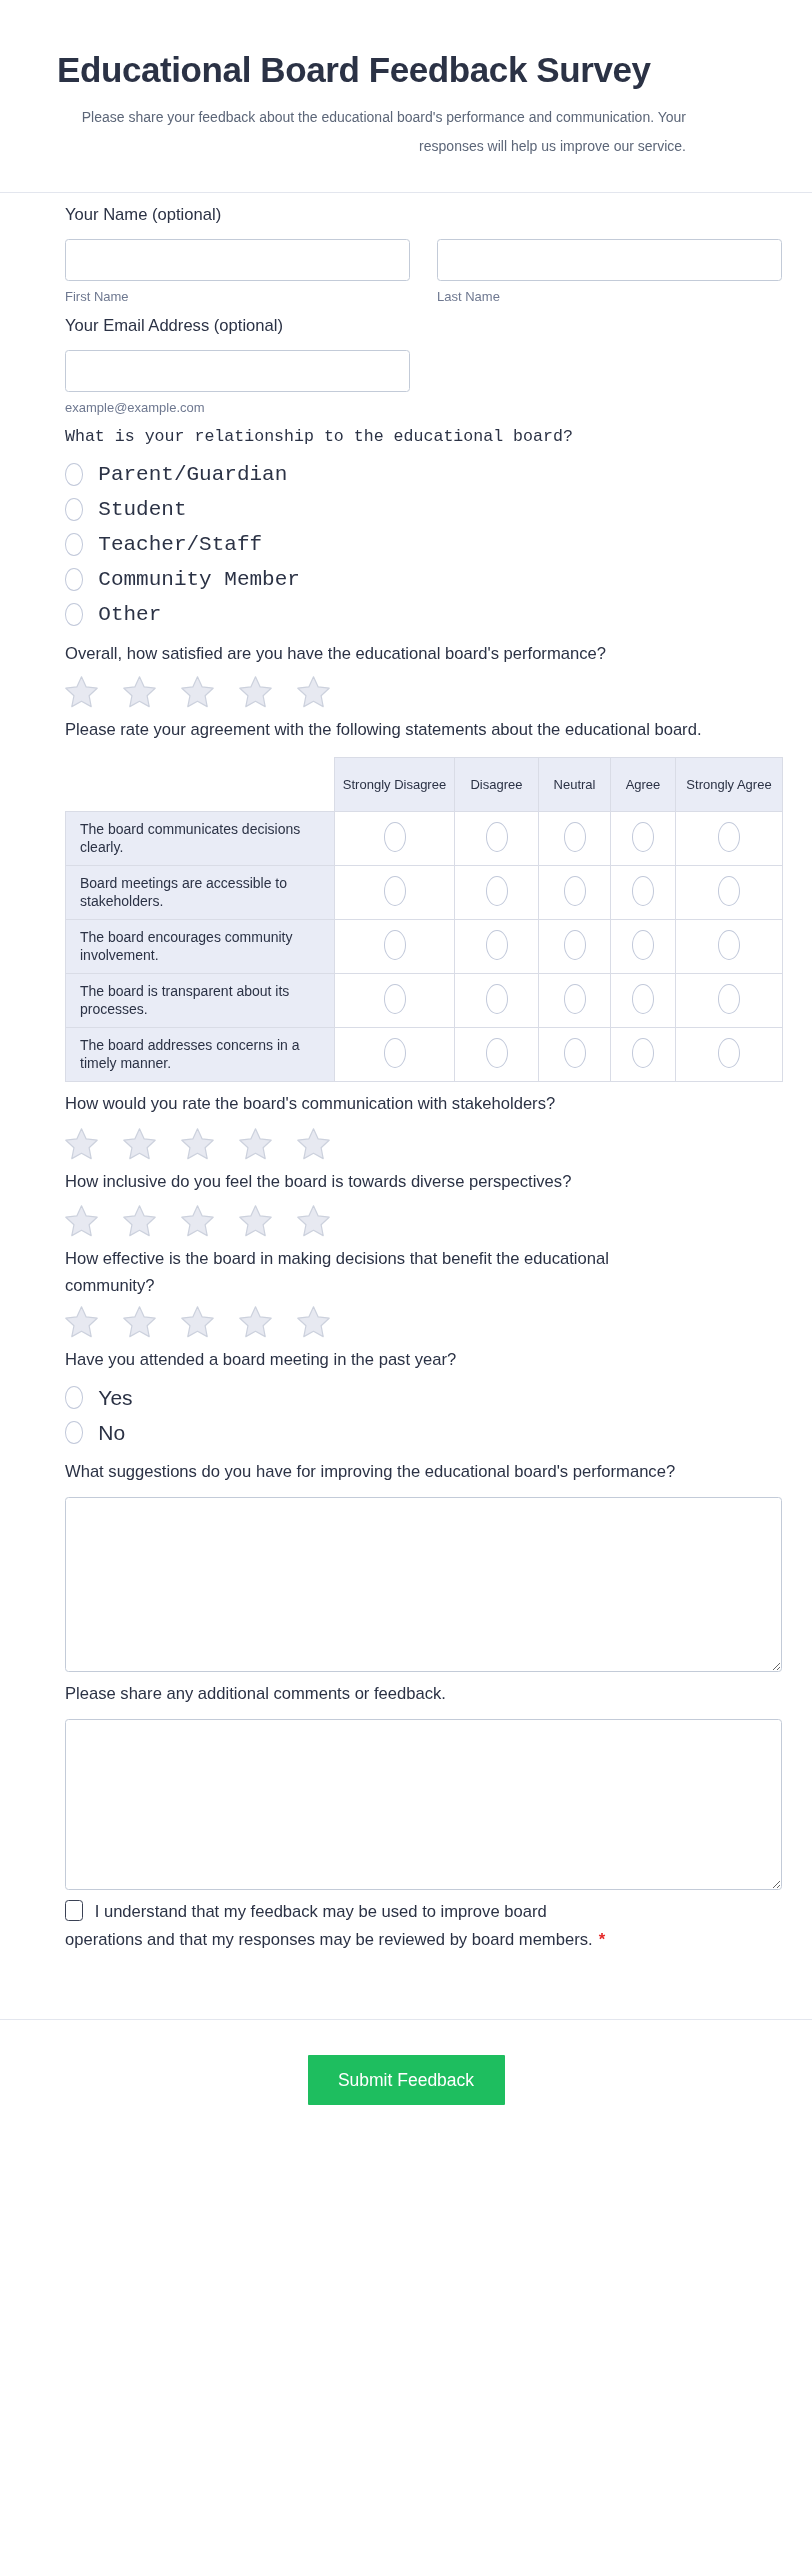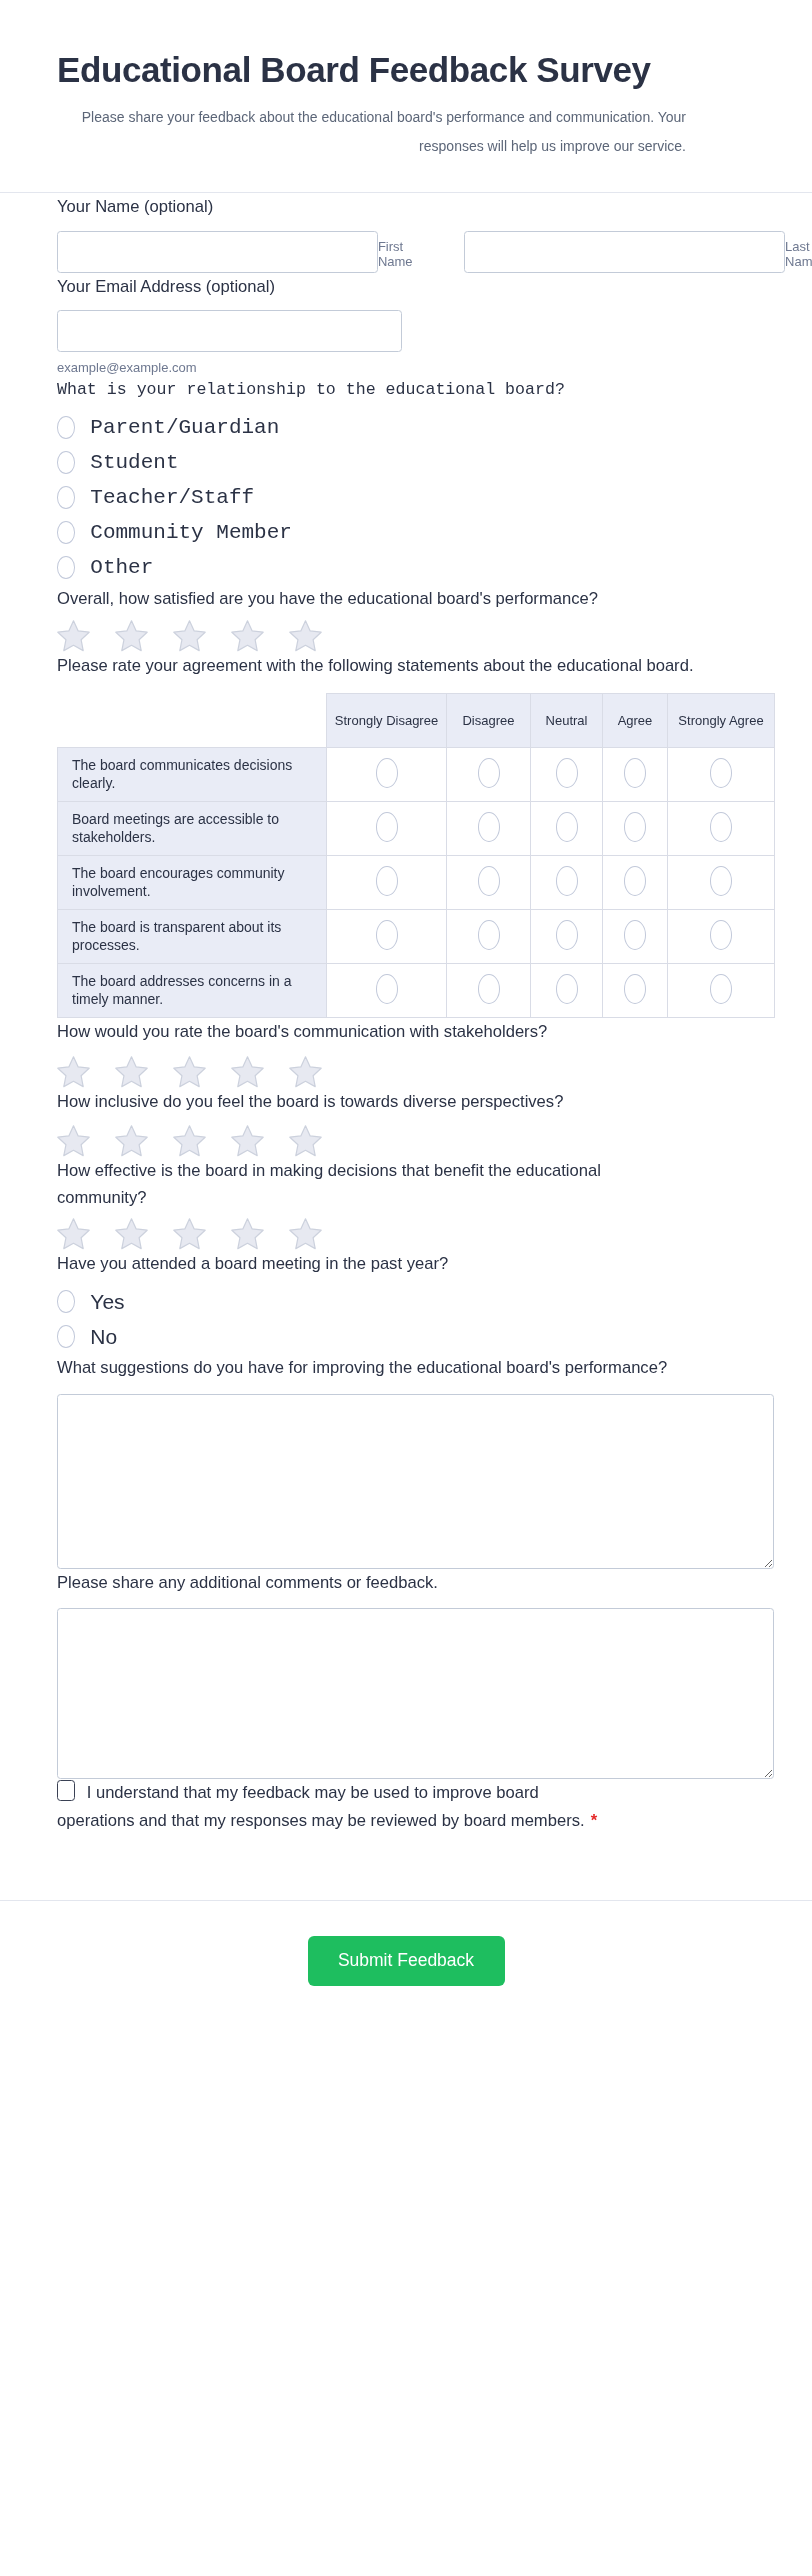--- a/index.html
+++ b/index.html
@@ -22,26 +22,26 @@
     width:812px;height:2576px;margin:0 auto;overflow:hidden;
     font-family:"Liberation Sans","DejaVu Sans",sans-serif;
     color:var(--ink);
   }
   .page{width:812px;height:100%;background:#fff;}
   header.form-head{padding:49px 38px 31px 57px;}
   h1.form-title{font-size:35px;line-height:42px;font-weight:700;color:var(--ink);letter-spacing:-0.4px;}
   p.form-subtitle{margin-top:12.2px;font-size:14px;line-height:29px;color:var(--muted);max-width:629px;text-align:right;}
   hr.divider{border:none;border-top:0.9px solid var(--divider);width:100%;}
   main.form-body{padding:0 38px 0 57px;}
-  section.q{margin:0;}
+  section.q{margin:8px;}
   .q-label{font-size:16.6px;line-height:27px;color:var(--ink);max-width:637px;display:block;}
   
   .sec-name{margin-top:47px;}
   .input-row{display:flex;gap:27px;margin-top:10.5px;}
-  .field{display:flex;}
+  .field{display:flex;flex-direction:column;}
   input.text-input{
     width:345px;height:42px;border:0.9px solid var(--border);border-radius:3.5px;
     font-family:inherit;font-size:15.7px;color:var(--ink);padding:0 10.5px;background:#fff;outline:none;
   }
   .sublabel{margin-top:7.9px;font-size:13px;line-height:15.7px;color:var(--sublabel);}
   .sec-email{margin-top:52px;}
   .sec-email input.text-input{margin-top:10.5px;}
   
   .sec-relationship{margin-top:51px;font-family:Liberation Mono, monospace;}
   .options{margin-top:7px;}
@@ -103,21 +103,21 @@
     display:inline-block;width:18.3px;height:21px;border:1.7px solid #3a4154;border-radius:3.5px;
     background:#fff;vertical-align:-3.5px;margin-right:11.4px;cursor:pointer;
   }
   .consent-line1{white-space:nowrap;}
   .consent-line2-wrap{display:block;white-space:nowrap;}
   .required-star{color:var(--red);font-weight:700;margin-left:6.1px;}
   
   hr.bottom-divider{margin-top:65px;}
   footer.form-foot{padding-top:35px;text-align:center;}
   button.submit-btn{
-    width:197px;height:50px;border:none;border-radius:6px;background:var(--green);
+    width:197px;height:50px;border:none;border-radius:1px;background:var(--green);
     color:#fff;font-family:inherit;font-size:17.5px;cursor:pointer;
   }
 </style>
 </head>
 <body>
 
 <div class="page">
 
   <header class="form-head">
     <h1 class="form-title">Educational Board Feedback Survey</h1>

